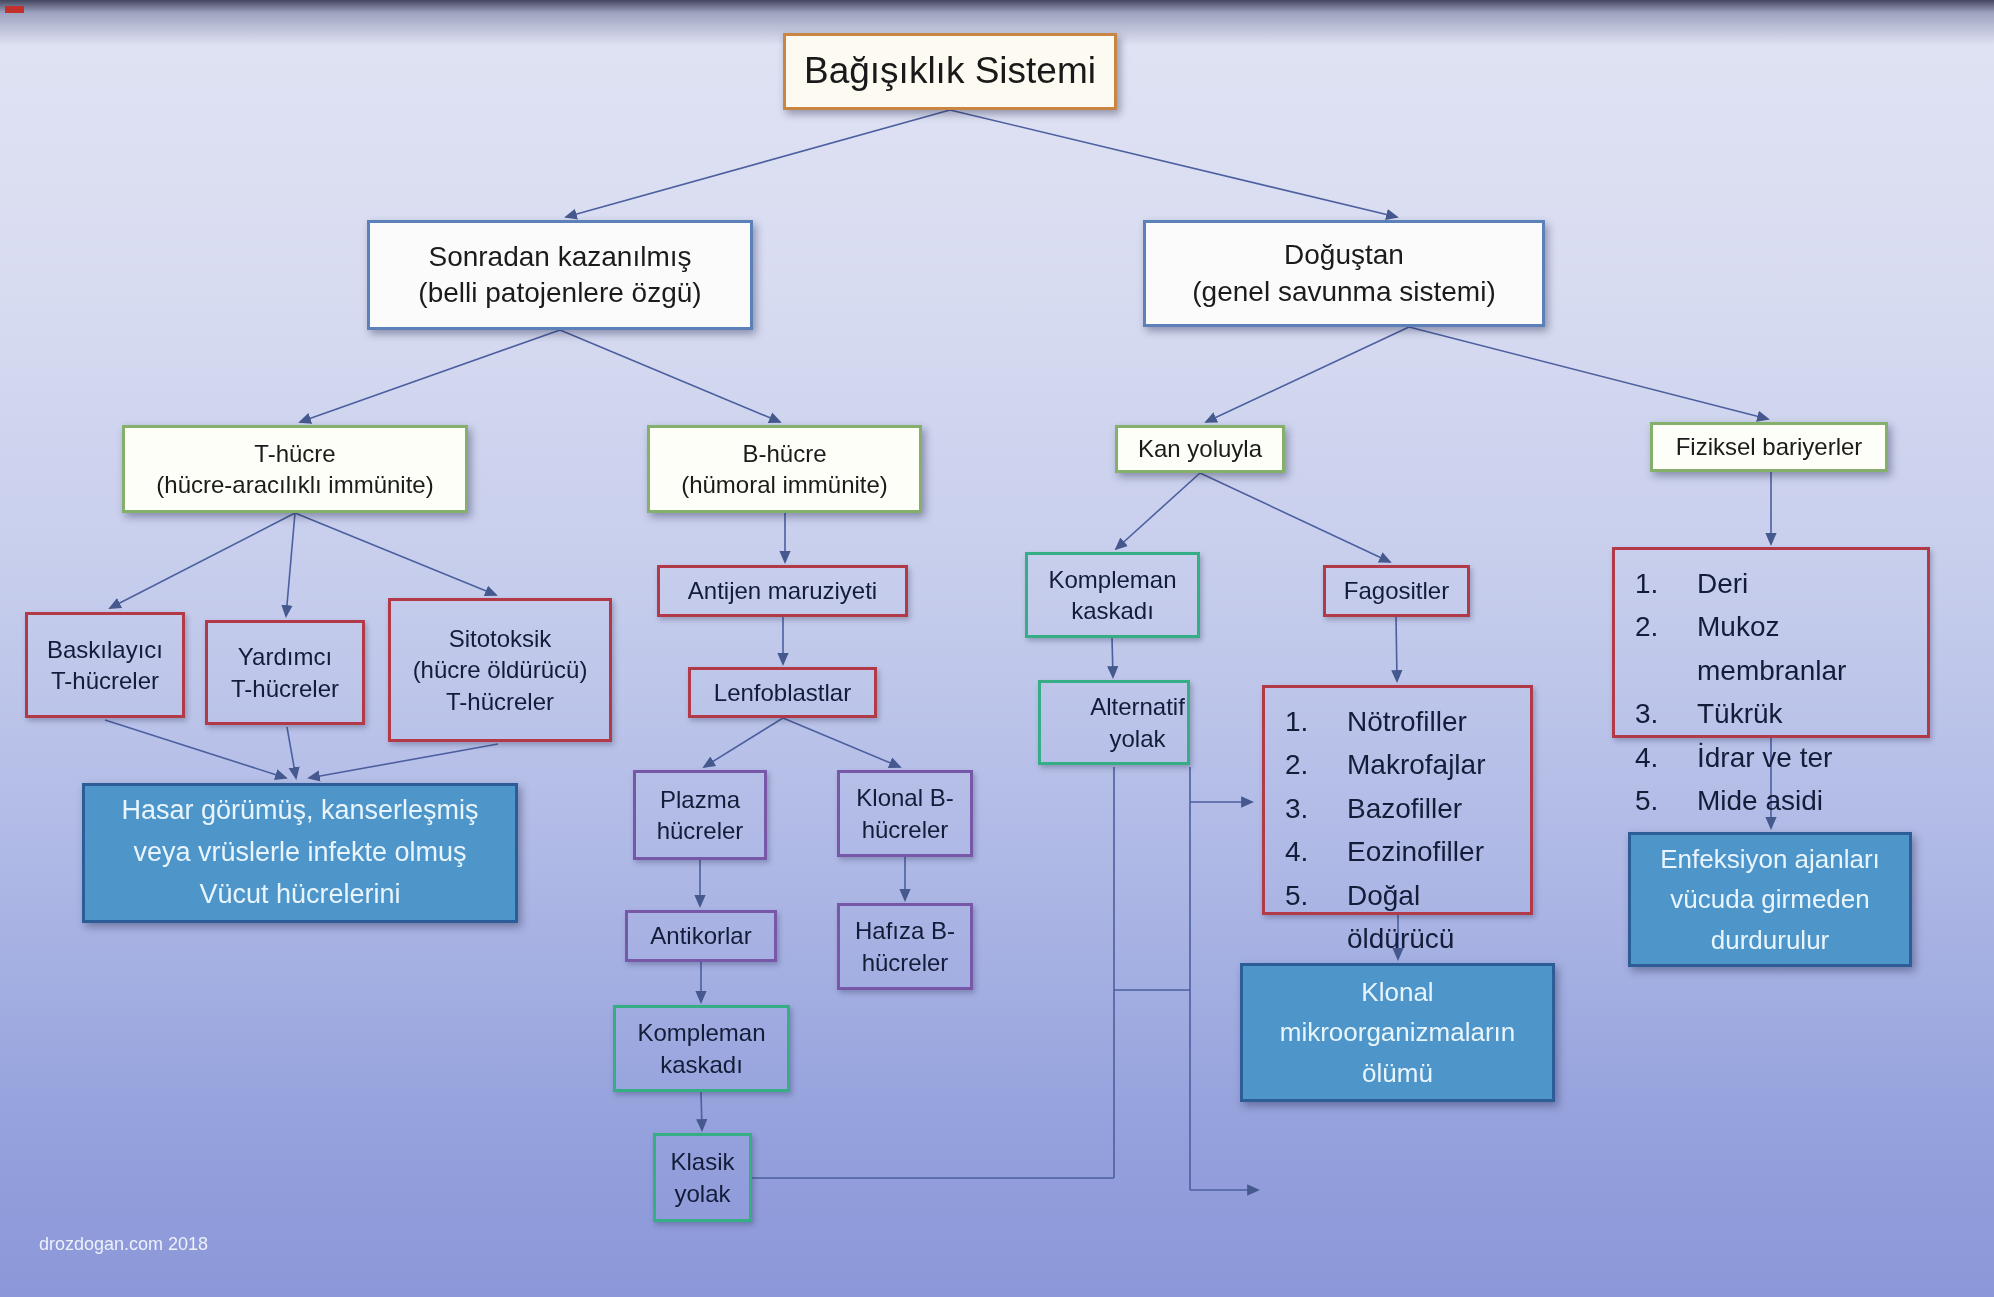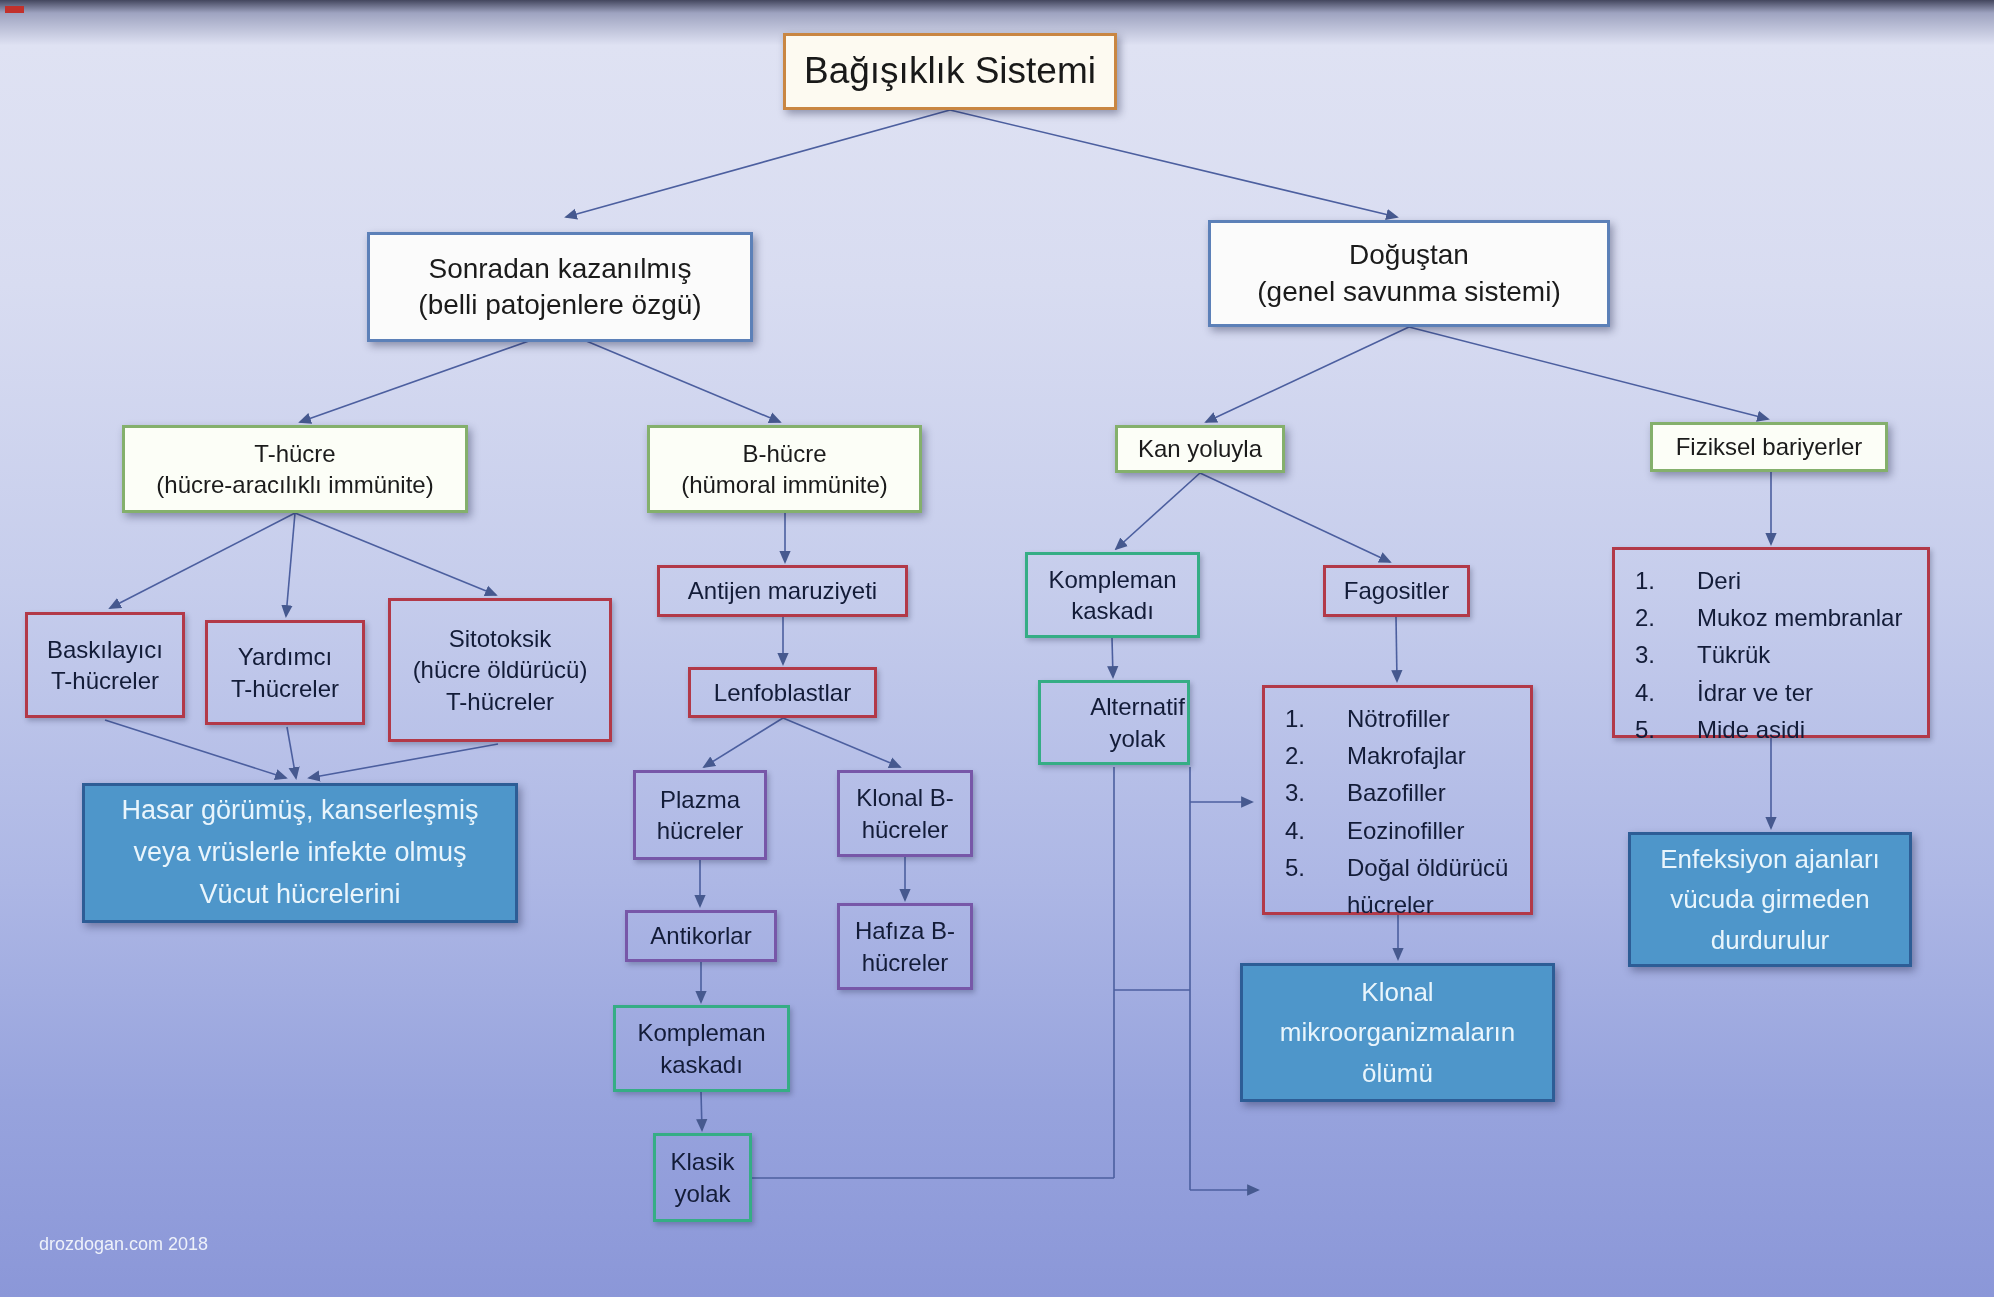--- a/index.html
+++ b/index.html
@@ -15,21 +15,21 @@
   .lshadow{box-shadow:2px 3px 5px rgba(30,35,70,.28);}
   .titlebox{background:#fdfaf1;border:3px solid #c98642;color:#191919;font-size:37px;}
   .bluebrd{background:#fbfbfb;border:3px solid #5c80b8;color:#1b1b1b;font-size:28px;}
   .greenbrd{background:#fcfef7;border:3px solid #84b06c;color:#1b1b1b;font-size:24px;}
   .redbrd{border:3px solid #b23948;}
   .purplebrd{border:3px solid #7757a8;}
   .tealbrd{border:3px solid #35ad85;}
   .bluefill{background:#4e96ca;border:3px solid #2d5d96;color:#e9f5fc;font-size:26px;line-height:1.55;}
   .listbox{align-items:flex-start;justify-content:flex-start;text-align:left;white-space:normal;}
   ol.num{list-style:none;counter-reset:n;margin:0;padding:12px 8px 8px 20px;}
-  ol.num li{counter-increment:n;display:flex;line-height:1.55;font-size:24px;}
+  ol.num li{counter-increment:n;display:flex;line-height:1.55;font-size:28px;}
   ol.num li::before{content:counter(n) ".";width:62px;flex:0 0 auto;}
   .credit{position:absolute;left:27px;top:1234px;color:#eef1fa;font-size:18px;z-index:2;margin-left:12px;}
   .redmark{position:absolute;left:5px;top:6px;width:19px;height:7px;background:#c2312c;z-index:3;}
   svg.wires{position:absolute;left:0;top:0;z-index:1;pointer-events:none;}
   svg.wires line{stroke:#4c5f9f;stroke-width:1.6;}
 </style>
 </head>
 <body>
 
 <div id="canvas">
@@ -72,24 +72,24 @@
     <line x1="752" y1="1178" x2="1114" y2="1178"></line>
     <line x1="1114" y1="767" x2="1114" y2="1178"></line>
     <line x1="1190" y1="767" x2="1190" y2="1190"></line>
     <line x1="1114" y1="990" x2="1190" y2="990"></line>
     <line x1="1190" y1="1190" x2="1258" y2="1190" marker-end="url(#arrow)"></line>
     <line x1="1190" y1="802" x2="1252" y2="802" marker-end="url(#arrow)"></line>
   </svg>
 
   <div class="node titlebox shadow" style="left:783px;top:33px;width:334px;height:77px;">Bağışıklık Sistemi</div>
 
-  <div class="node bluebrd shadow" style="left:367px;top:232px;width:386px;height:110px;">Sonradan kazanılmış
+  <div class="node bluebrd shadow" style="left:367px;top:220px;width:386px;height:110px;">Sonradan kazanılmış
 (belli patojenlere özgü)</div>
 
-  <div class="node bluebrd shadow" style="left:1208px;top:220px;width:402px;height:107px;">Doğuştan
+  <div class="node bluebrd shadow" style="left:1143px;top:220px;width:402px;height:107px;">Doğuştan
 (genel savunma sistemi)</div>
 
   <div class="node greenbrd shadow" style="left:122px;top:425px;width:346px;height:88px;">T-hücre
 (hücre-aracılıklı immünite)</div>
 
   <div class="node greenbrd shadow" style="left:647px;top:425px;width:275px;height:88px;">B-hücre
 (hümoral immünite)</div>
 
   <div class="node greenbrd shadow" style="left:1115px;top:425px;width:170px;height:48px;">Kan yoluyla</div>
 

